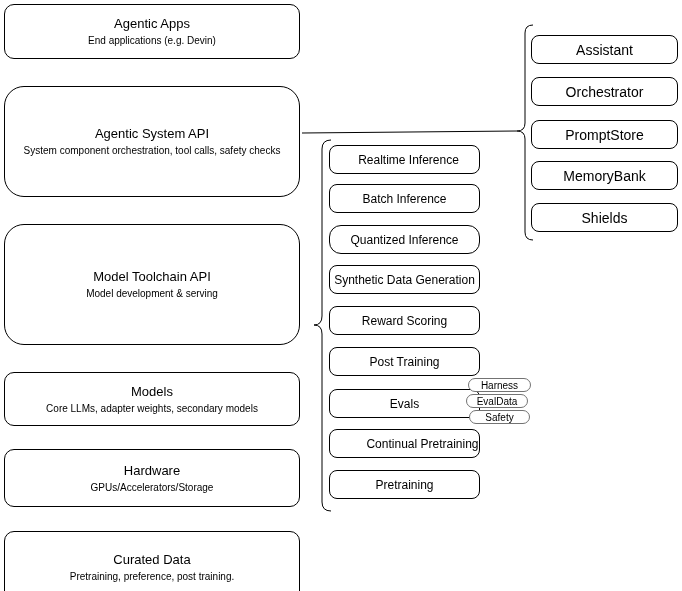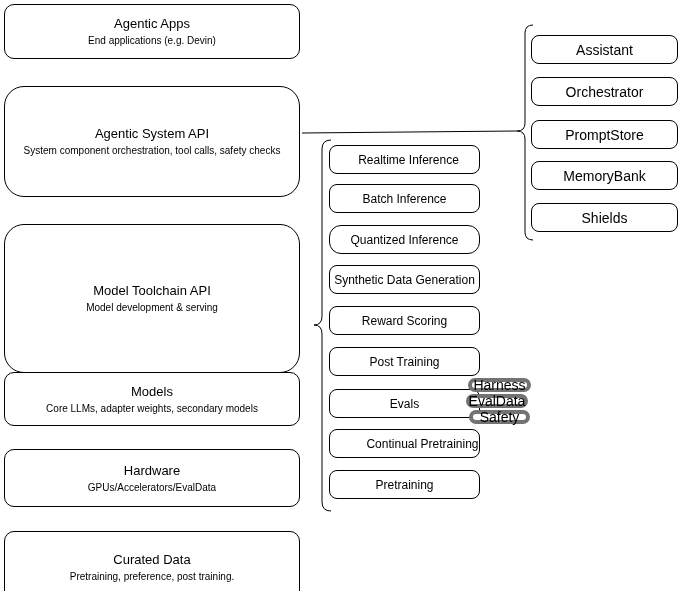--- a/index.html
+++ b/index.html
@@ -61,26 +61,26 @@
     left: 531px;
     width: 147px;
     height: 29px;
     border-radius: 8px;
     font-size: 14px;
   }
   .pill {
     position: absolute;
     box-sizing: border-box;
     background: #ffffff;
-    border: 4px solid #737373;
+    border: 1px solid #737373;
     border-radius: 999px;
     display: flex;
     align-items: center;
     justify-content: center;
-    font-size: 14px;
+    font-size: 10px;
     z-index: 5;
   }
 </style>
 </head>
 <body>
 
 <div id="canvas">
 
   <svg id="overlay" viewBox="0 0 682 591" xmlns="http://www.w3.org/2000/svg">
     <path d="M302,133 L517,131" stroke="#000000" stroke-width="1" fill="none"></path>
@@ -91,33 +91,33 @@
   <div class="box layer r10" style="top:4px; height:55px;">
     <div class="t">Agentic Apps</div>
     <div class="s">End applications (e.g. Devin)</div>
   </div>
 
   <div class="box layer r20" style="top:86px; height:111px;">
     <div class="t">Agentic System API</div>
     <div class="s">System component orchestration, tool calls, safety checks</div>
   </div>
 
-  <div class="box layer r20" style="top:224px; height:149px;">
+  <div class="box layer r20" style="top:224px; height:121px;">
     <div class="t">Model Toolchain API</div>
     <div class="s">Model development &amp; serving</div>
   </div>
 
   <div class="box layer r10" style="top:372px; height:54px;">
     <div class="t">Models</div>
     <div class="s">Core LLMs, adapter weights, secondary models</div>
   </div>
 
   <div class="box layer r10" style="top:449px; height:58px;text-align:right;">
     <div class="t">Hardware</div>
-    <div class="s">GPUs/Accelerators/EvalData</div>
+    <div class="s">GPUs/Accelerators/Storage</div>
   </div>
 
   <div class="box layer r10" style="top:531px; height:72px;">
     <div class="t">Curated Data</div>
     <div class="s">Pretraining, preference, post training.</div>
   </div>
 
   <div class="box mid" style="top:145px;padding-left:8px;">
     <span>Realtime Inference</span>
   </div>

